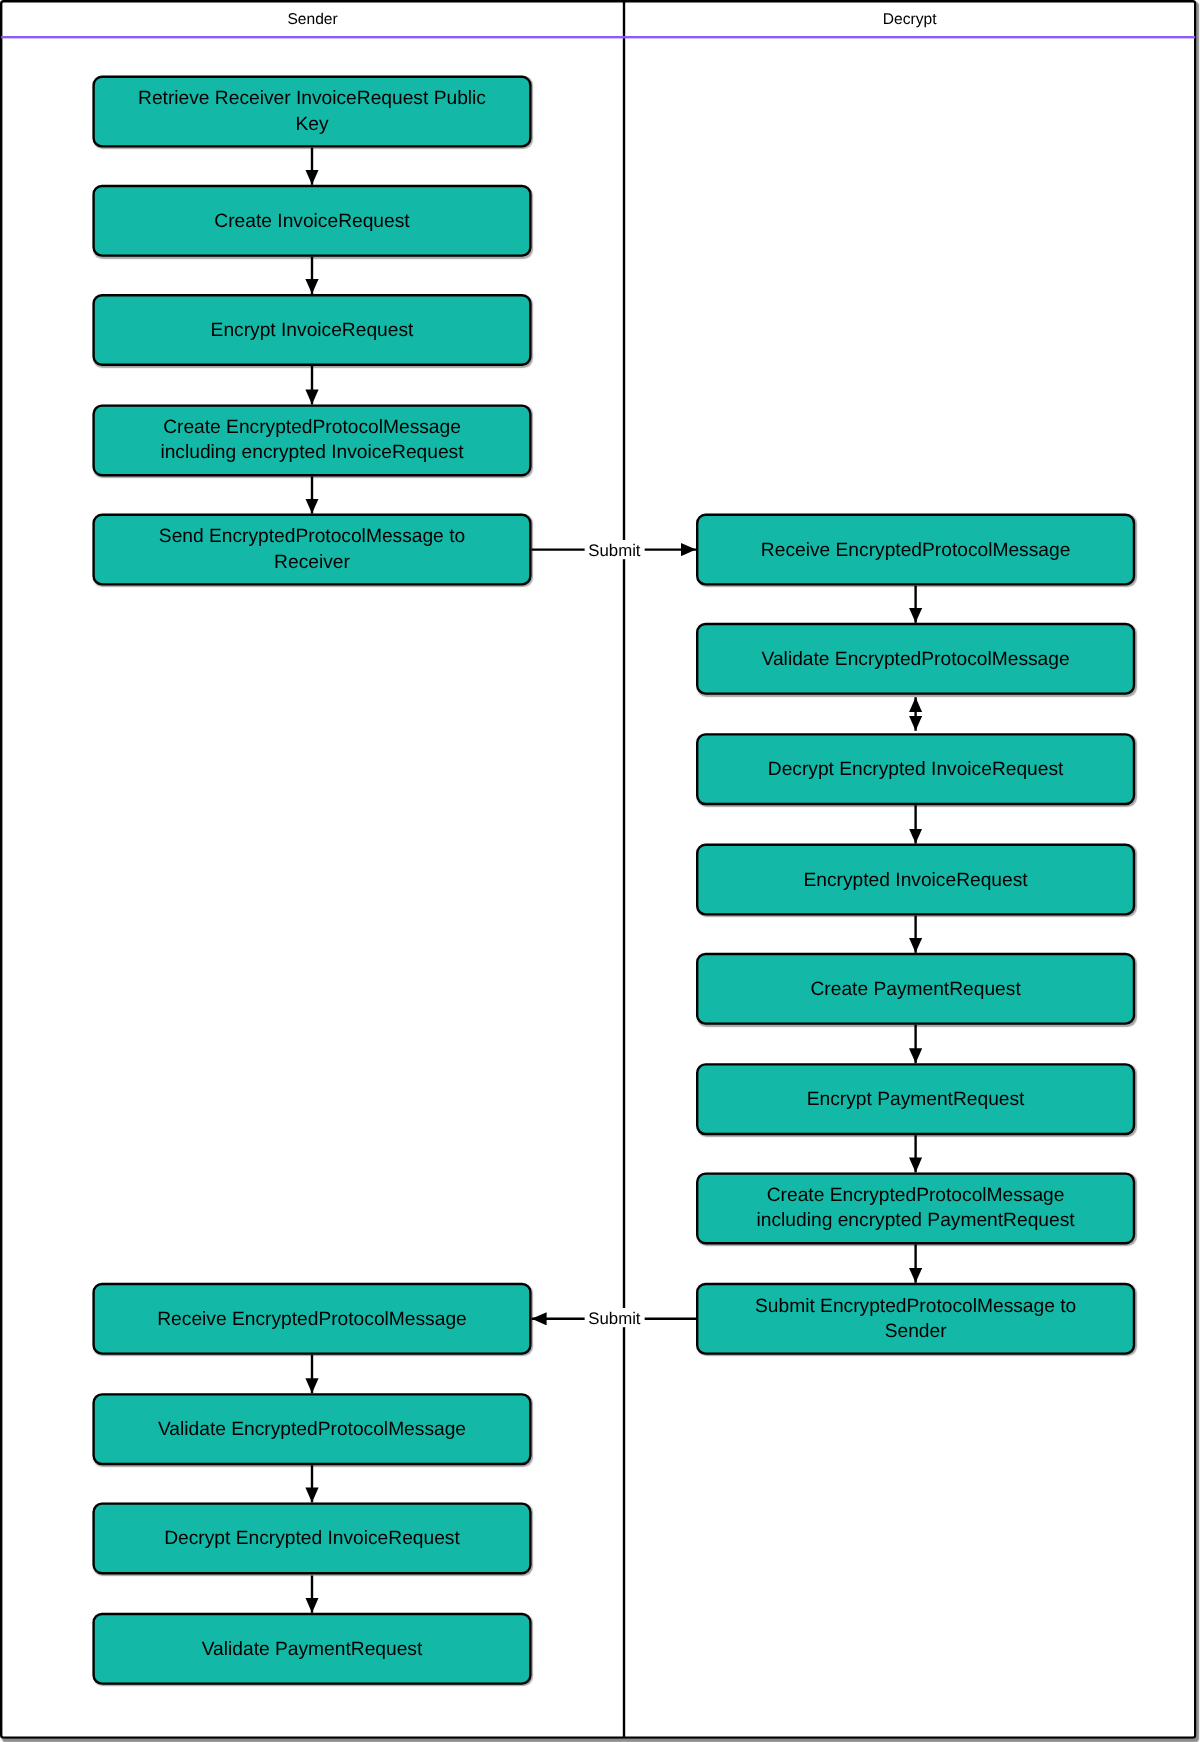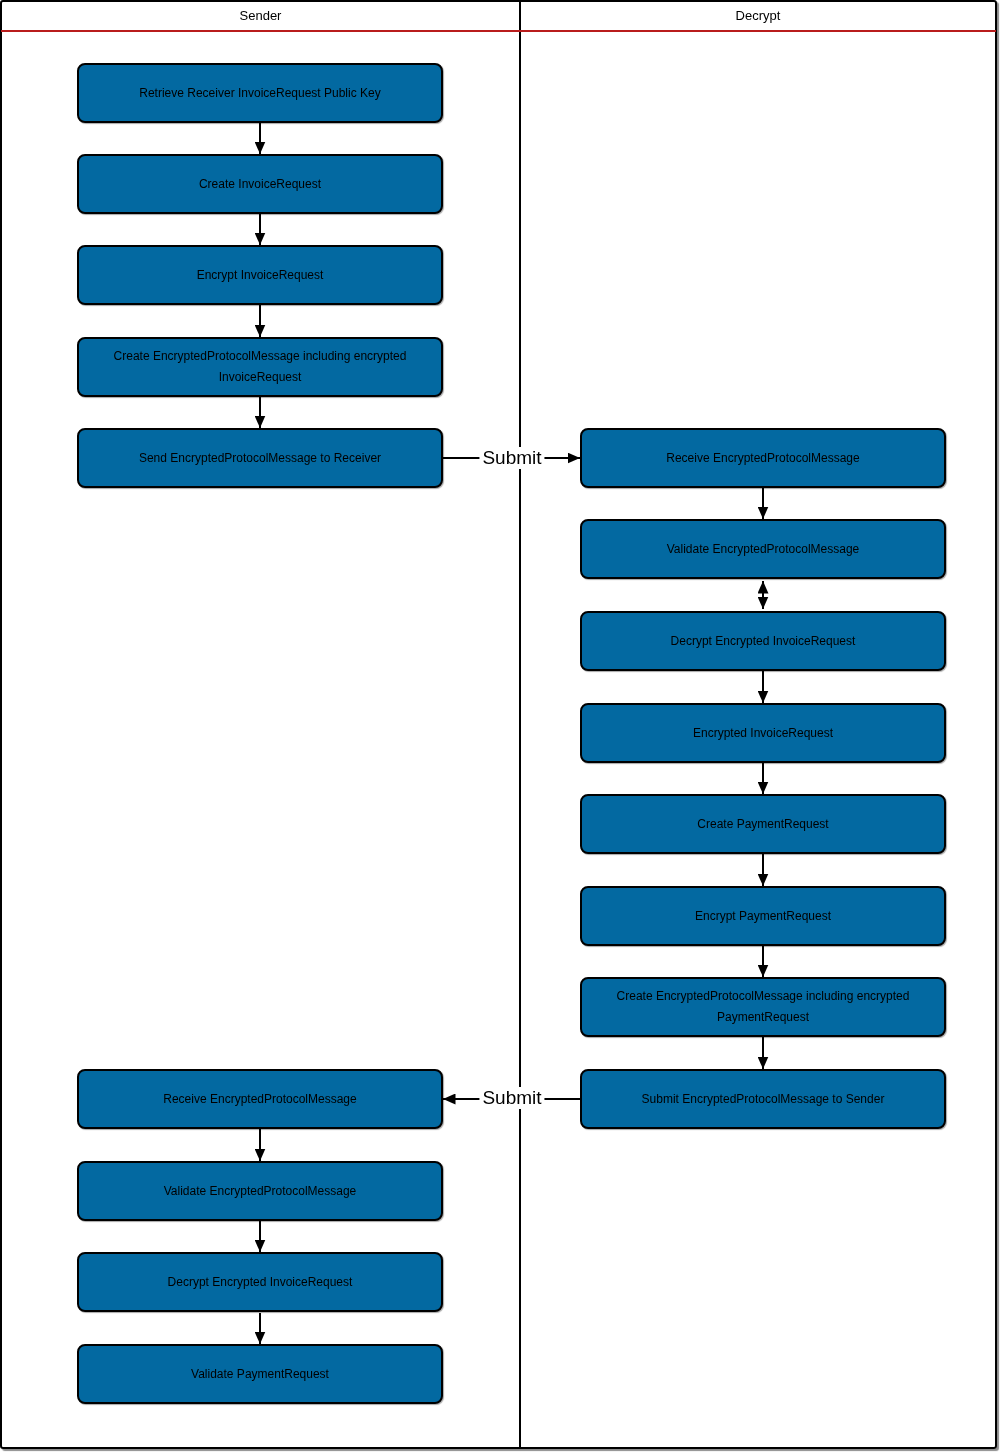--- a/index.html
+++ b/index.html
@@ -29,21 +29,21 @@
     position: absolute;
     left: 519px; top: 1px;
     width: 2px; height: 1447px;
     background: #000;
     z-index: 1;
   }
   .lane-header {
     position: absolute;
     left: 1px; top: 1px;
     width: 995px; height: 29px;
-    border-bottom: 2px solid #b91c1c;
+    border-bottom: 2px solid #8b5cf6;
     z-index: 2;
   }
   .lane-header .cell {
     position: absolute;
     top: 0; height: 29px;
     display: flex;
     align-items: center;
     justify-content: center;
     font-size: 13px;
     color: #000;
@@ -57,43 +57,43 @@
     width: 1000px; height: 1452px;
     z-index: 3;
     pointer-events: none;
   }
 
   .node {
     position: absolute;
     width: 366px;
     height: 60px;
     box-sizing: border-box;
-    background: #0369a1;
+    background: #14b8a6;
     border: 2px solid #000;
     border-radius: 8px;
     box-shadow: 1px 1px 1px rgba(0,0,0,0.35);
     display: flex;
     align-items: center;
     justify-content: center;
     text-align: center;
-    font-size: 12px;
+    font-size: 16px;
     line-height: 21px;
     color: #000;
     padding: 0 29px;
     z-index: 4;
   }
   .col-sender   { left: 77px;  }
   .col-receiver { left: 580px; }
 
   .edge-label {
     position: absolute;
     transform: translate(-50%, -50%);
     background: #ffffff;
     padding: 0 3px;
-    font-size: 19px;
+    font-size: 14px;
     color: #000;
     z-index: 5;
     white-space: nowrap;
   }
 </style>
 </head>
 <body>
 
 <div class="canvas">
 

